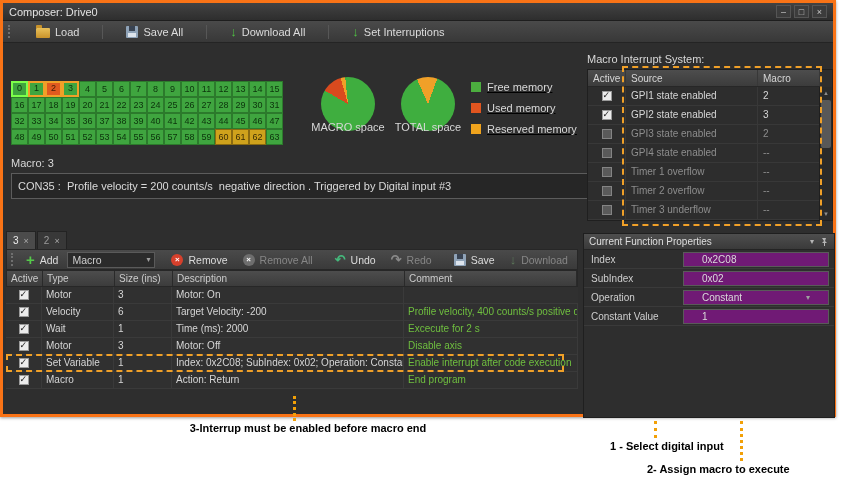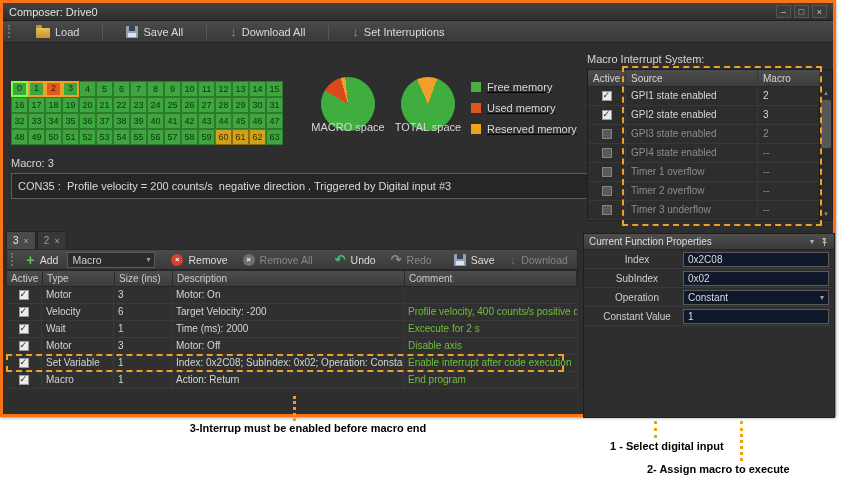--- a/index.html
+++ b/index.html
@@ -103,22 +103,22 @@
   .vthumb { position:absolute; top:13px; left:1px; width:10px; height:48px; background:#585858; border-radius:2px; }
 
   .dash-box { position:absolute; border:2px dashed #f0a028; pointer-events:none; z-index:5; }
   #dash-interrupt { left:619px; top:23px; width:200px; height:160px; }
 
   
   .props { position:absolute; left:580px; top:190px; width:252px; height:185px; background:#2e2e2e; border:1px solid #1f1f1f; }
   .props-head { height:16px; background:linear-gradient(#4e4e4e,#3a3a3a); display:flex; align-items:center; padding:0 5px; font-size:10px; color:#dedede; border-bottom:1px solid #242424; }
   .props-head-icons { margin-left:auto; display:flex; align-items:center; gap:6px; color:#b5b5b5; font-size:8px; }
   .prow { display:grid; grid-template-columns:96px 1fr; height:19px; align-items:center; border-bottom:1px solid #3a3a3a; padding:0 3px; }
-  .plabel { font-size:10px; color:#cfcfcf; padding-left:4px;text-align:center; }
-  .pfield { height:15px; background:#0f172a; border:1px solid #5a5a5a; color:#dadada; font-size:10px; padding:0 4px; display:flex; align-items:center; justify-content:space-between; margin-right:2px; }
+  .plabel { font-size:10px; color:#cfcfcf; padding-left:4px; }
+  .pfield { height:15px; background:#701a75; border:1px solid #5a5a5a; color:#dadada; font-size:10px; padding:0 18px; display:flex; align-items:center; justify-content:space-between; margin-right:2px; }
 
   
   .note { position:absolute; font-size:11px; font-weight:bold; color:#000; white-space:nowrap; }
   #note3 { left:158px; top:422px; width:300px; text-align:center; }
   #note1 { left:610px; top:440px; }
   #note2 { left:647px; top:463px; }
   .dotline { position:absolute; width:0; border-left:3px dotted #f2a007; z-index:10; }
   #dl-a { left:293px; top:396px; height:25px; }
   #dl-b { left:654px; top:421px; height:17px; }
   #dl-c { left:740px; top:421px; height:40px; }

